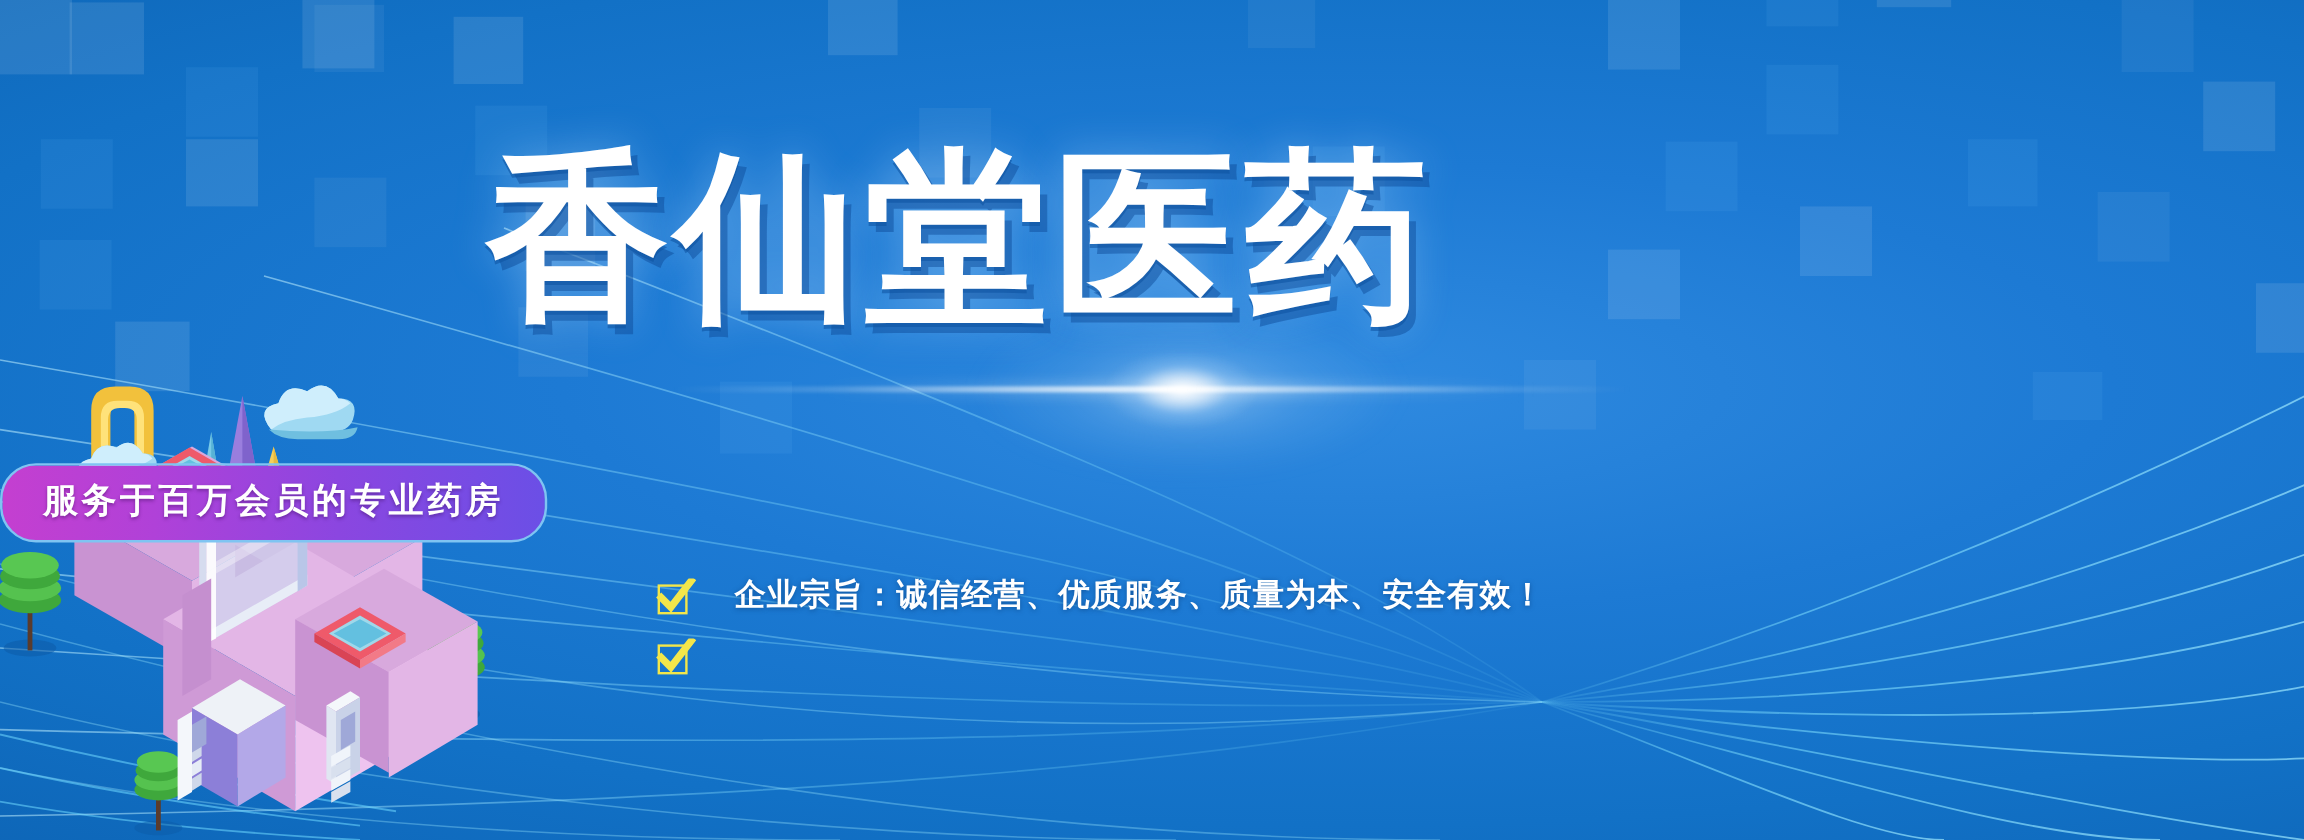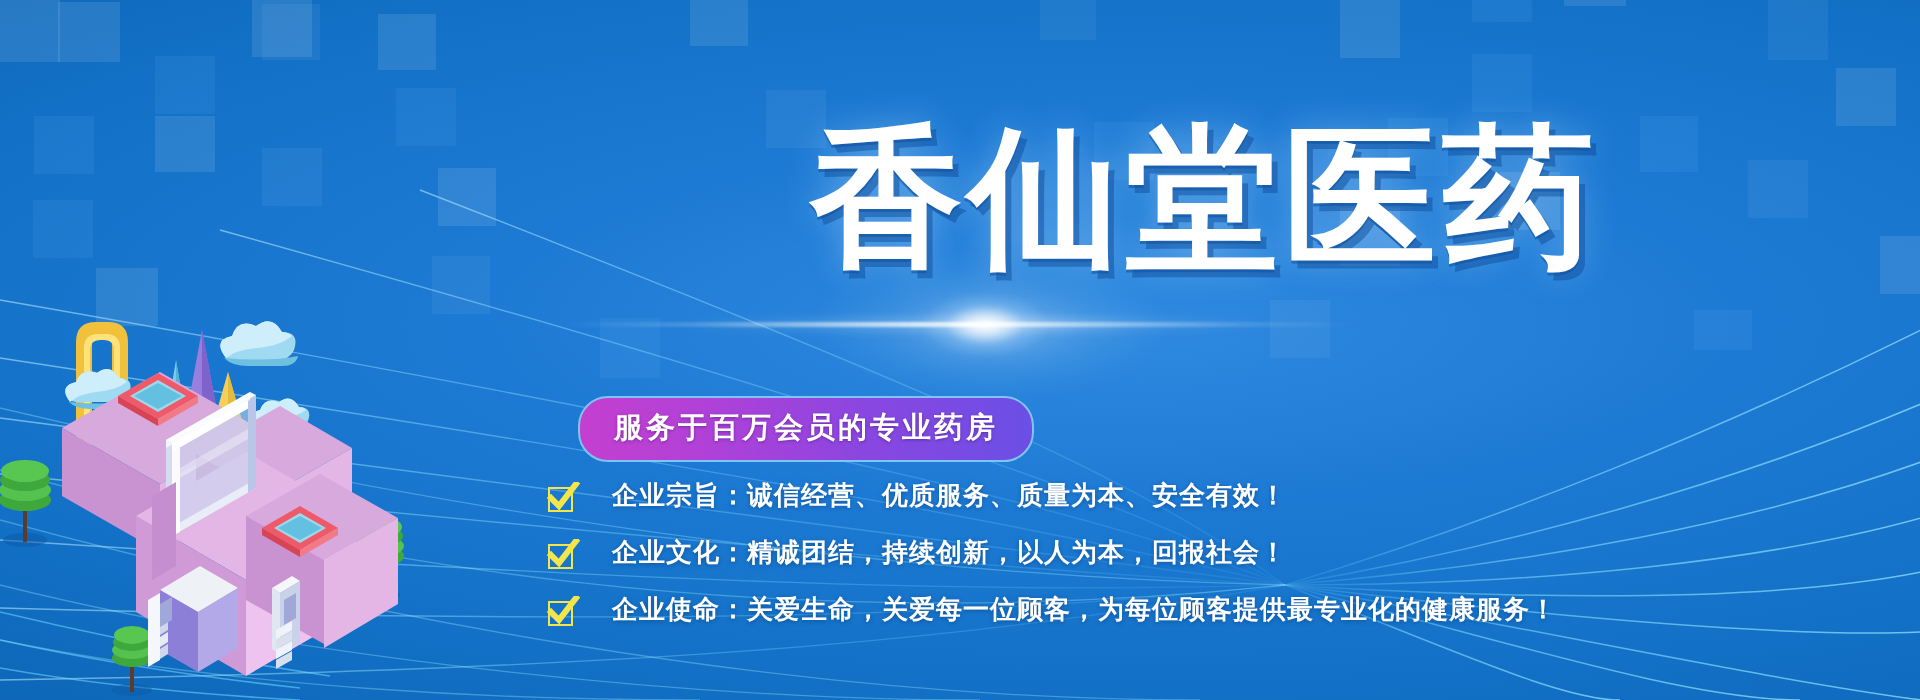--- a/index.html
+++ b/index.html
@@ -44,36 +44,36 @@
   }
   .flare .halo{
     position:absolute;left:250px;top:-40px;width:360px;height:140px;
     background:radial-gradient(closest-side,rgba(220,240,255,.42) 0%,rgba(190,225,255,.12) 55%,rgba(160,210,255,0) 100%);
     filter:blur(10px);
   }
 
   
   .title{
     position:absolute;left:0;top:118px;width:1600px;
-    text-align:right;
+    text-align:center;
     letter-spacing:6px;
     font-size:152px;
     font-weight:bold;
     color:#ffffff;
     font-family:"DejaVu Sans","Liberation Sans",sans-serif;
     text-shadow:
        0 3px 0 rgba(12,82,160,.55),
        6px 8px 0 rgba(10,72,148,.45),
        0 0 34px rgba(180,220,255,.45);
     white-space:nowrap;
     line-height:1.05;
   }
 
   
-  .badge-wrap{position:absolute;left:0;top:396px;width:1612px;text-align:center;}
+  .badge-wrap{position:absolute;left:0;top:386px;width:1612px;}
   .badge{
     display:inline-block;
     padding:10px 34px 12px 34px;
     border-radius:30px;
     border:2px solid #7fc4f2;
     background:linear-gradient(90deg,#c43fd0 0%,#b041d8 28%,#8b46e0 62%,#6b4fe6 100%);
     color:#ffffff;
     font-size:29px;
     font-weight:bold;
     letter-spacing:3px;
@@ -367,28 +367,18 @@
       <span class="txt">企业宗旨：诚信经营、优质服务、质量为本、安全有效！</span>
     </div>
 
     <div class="bullet">
       <span class="check">
         <span class="box"></span>
         <svg width="34" height="32" viewBox="0 0 34 32">
             <path d="M5 16 L13 24 L30 2" stroke="#f3e64a" stroke-width="6" fill="none" stroke-linecap="square"></path>
           </svg>
       </span>
-      <span class="txt">企业文化：精诚团结，持续创新，以人为本，回报社会！</span>
     </div>
 
-    <div class="bullet">
-      <span class="check">
-        <span class="box"></span>
-        <svg width="34" height="32" viewBox="0 0 34 32">
-            <path d="M5 16 L13 24 L30 2" stroke="#f3e64a" stroke-width="6" fill="none" stroke-linecap="square"></path>
-          </svg>
-      </span>
-      <span class="txt">企业使命：关爱生命，关爱每一位顾客，为每位顾客提供最专业化的健康服务！</span>
-    </div>
 
   </div>
 
 </div>
 
 </body></html>

